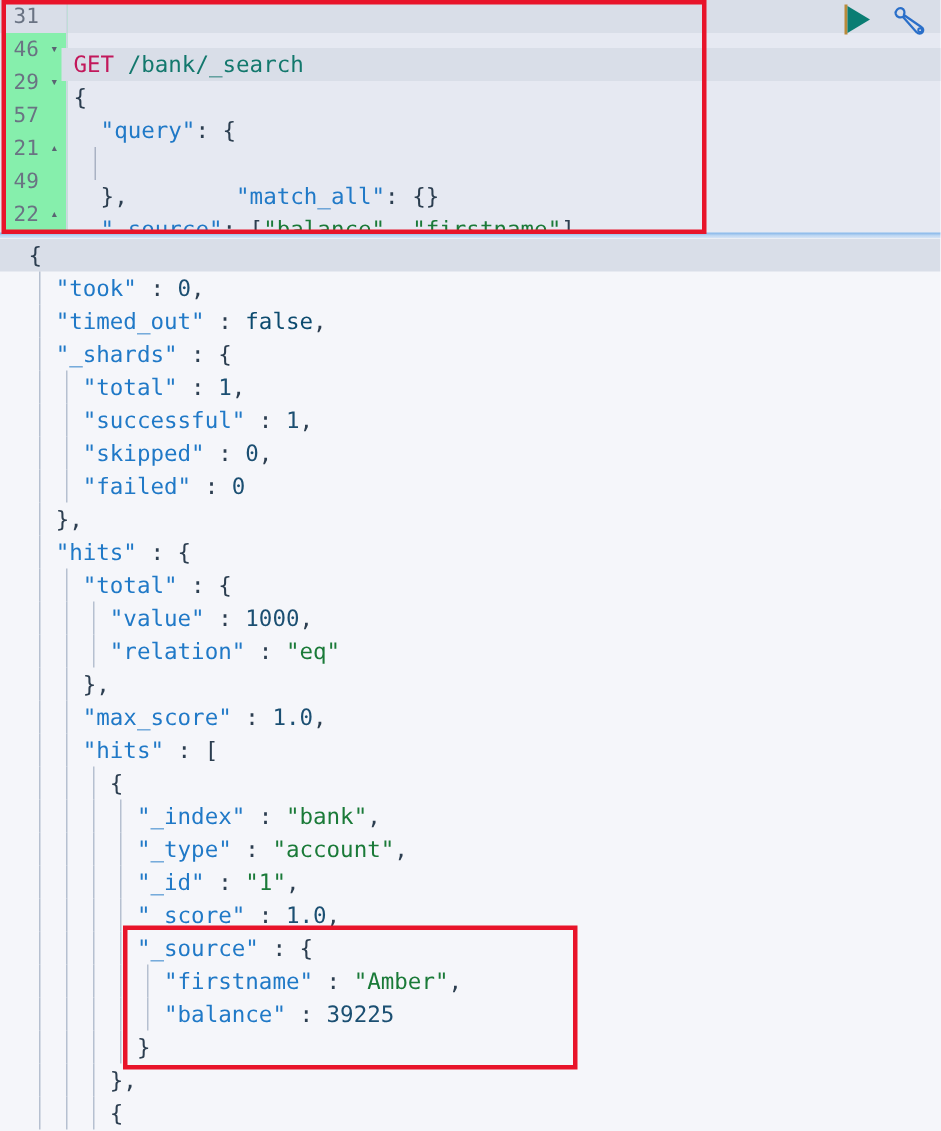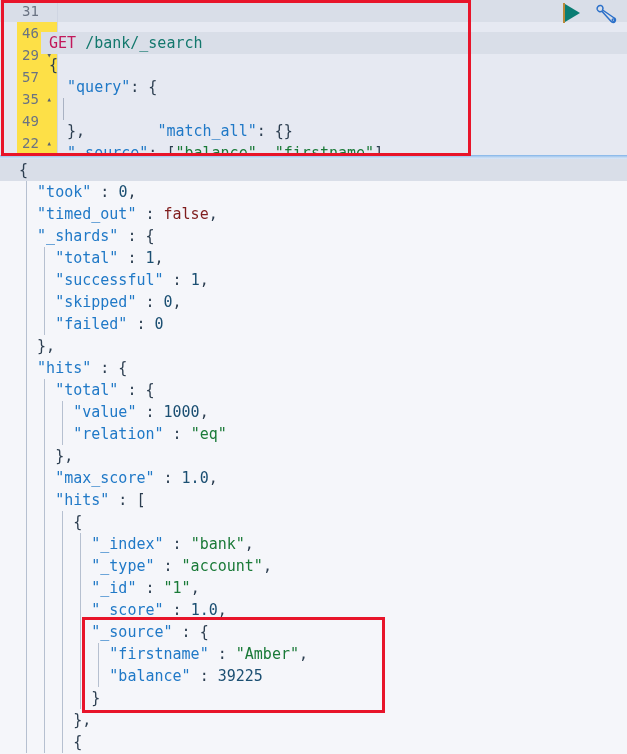--- a/index.html
+++ b/index.html
@@ -30,24 +30,24 @@
     overflow: hidden;
   }
   .editor-head-band {
     position: absolute;
     left: 0; top: 0;
     width: 627px; height: 22px;
     background: #d9dee8;
   }
   .gutter {
     position: absolute;
-    left: 17px; top: 0;
+    left: 4px; top: 0;
     width: 41px;
     height: 155px;
-    background: #fde047;
+    background: #86efac;
     border-right: 1px solid #cfd5e2;
     box-sizing: border-box;
   }
   .gutter .gline {
     position: relative;
     height: 22px;
     line-height: 22px;
     font-size: 14px;
     color: #6a7383;
     text-align: left;
@@ -123,21 +123,21 @@
     color: #2c3e50;
     padding-left: 10px;
   }
   .response-pane .rline.active {
     background: #d9dee8;
   }
   
   .r-key  { color: #2079c7; }
   .r-str  { color: #1a7a38; }
   .r-num  { color: #1b4f72; }
-  .r-bool { color: #7f1d1d; }
+  .r-bool { color: #0c4a6e; }
   .r-p    { color: #2c3e50; }
 
   .rguide {
     position: absolute;
     width: 1px;
     background: #b6c0d0;
     pointer-events: none;
   }
 
   
@@ -198,21 +198,21 @@
       </div>
       <div class="gline">
         <span>29</span>
         <span class="fold">▾</span>
       </div>
       <div class="gline">
         <span>57</span>
         <span class="fold"></span>
       </div>
       <div class="gline">
-        <span>35</span>
+        <span>21</span>
         <span class="fold">▴</span>
       </div>
       <div class="gline">
         <span>49</span>
         <span class="fold"></span>
       </div>
       <div class="gline">
         <span>22</span>
         <span class="fold">▴</span>
       </div>

